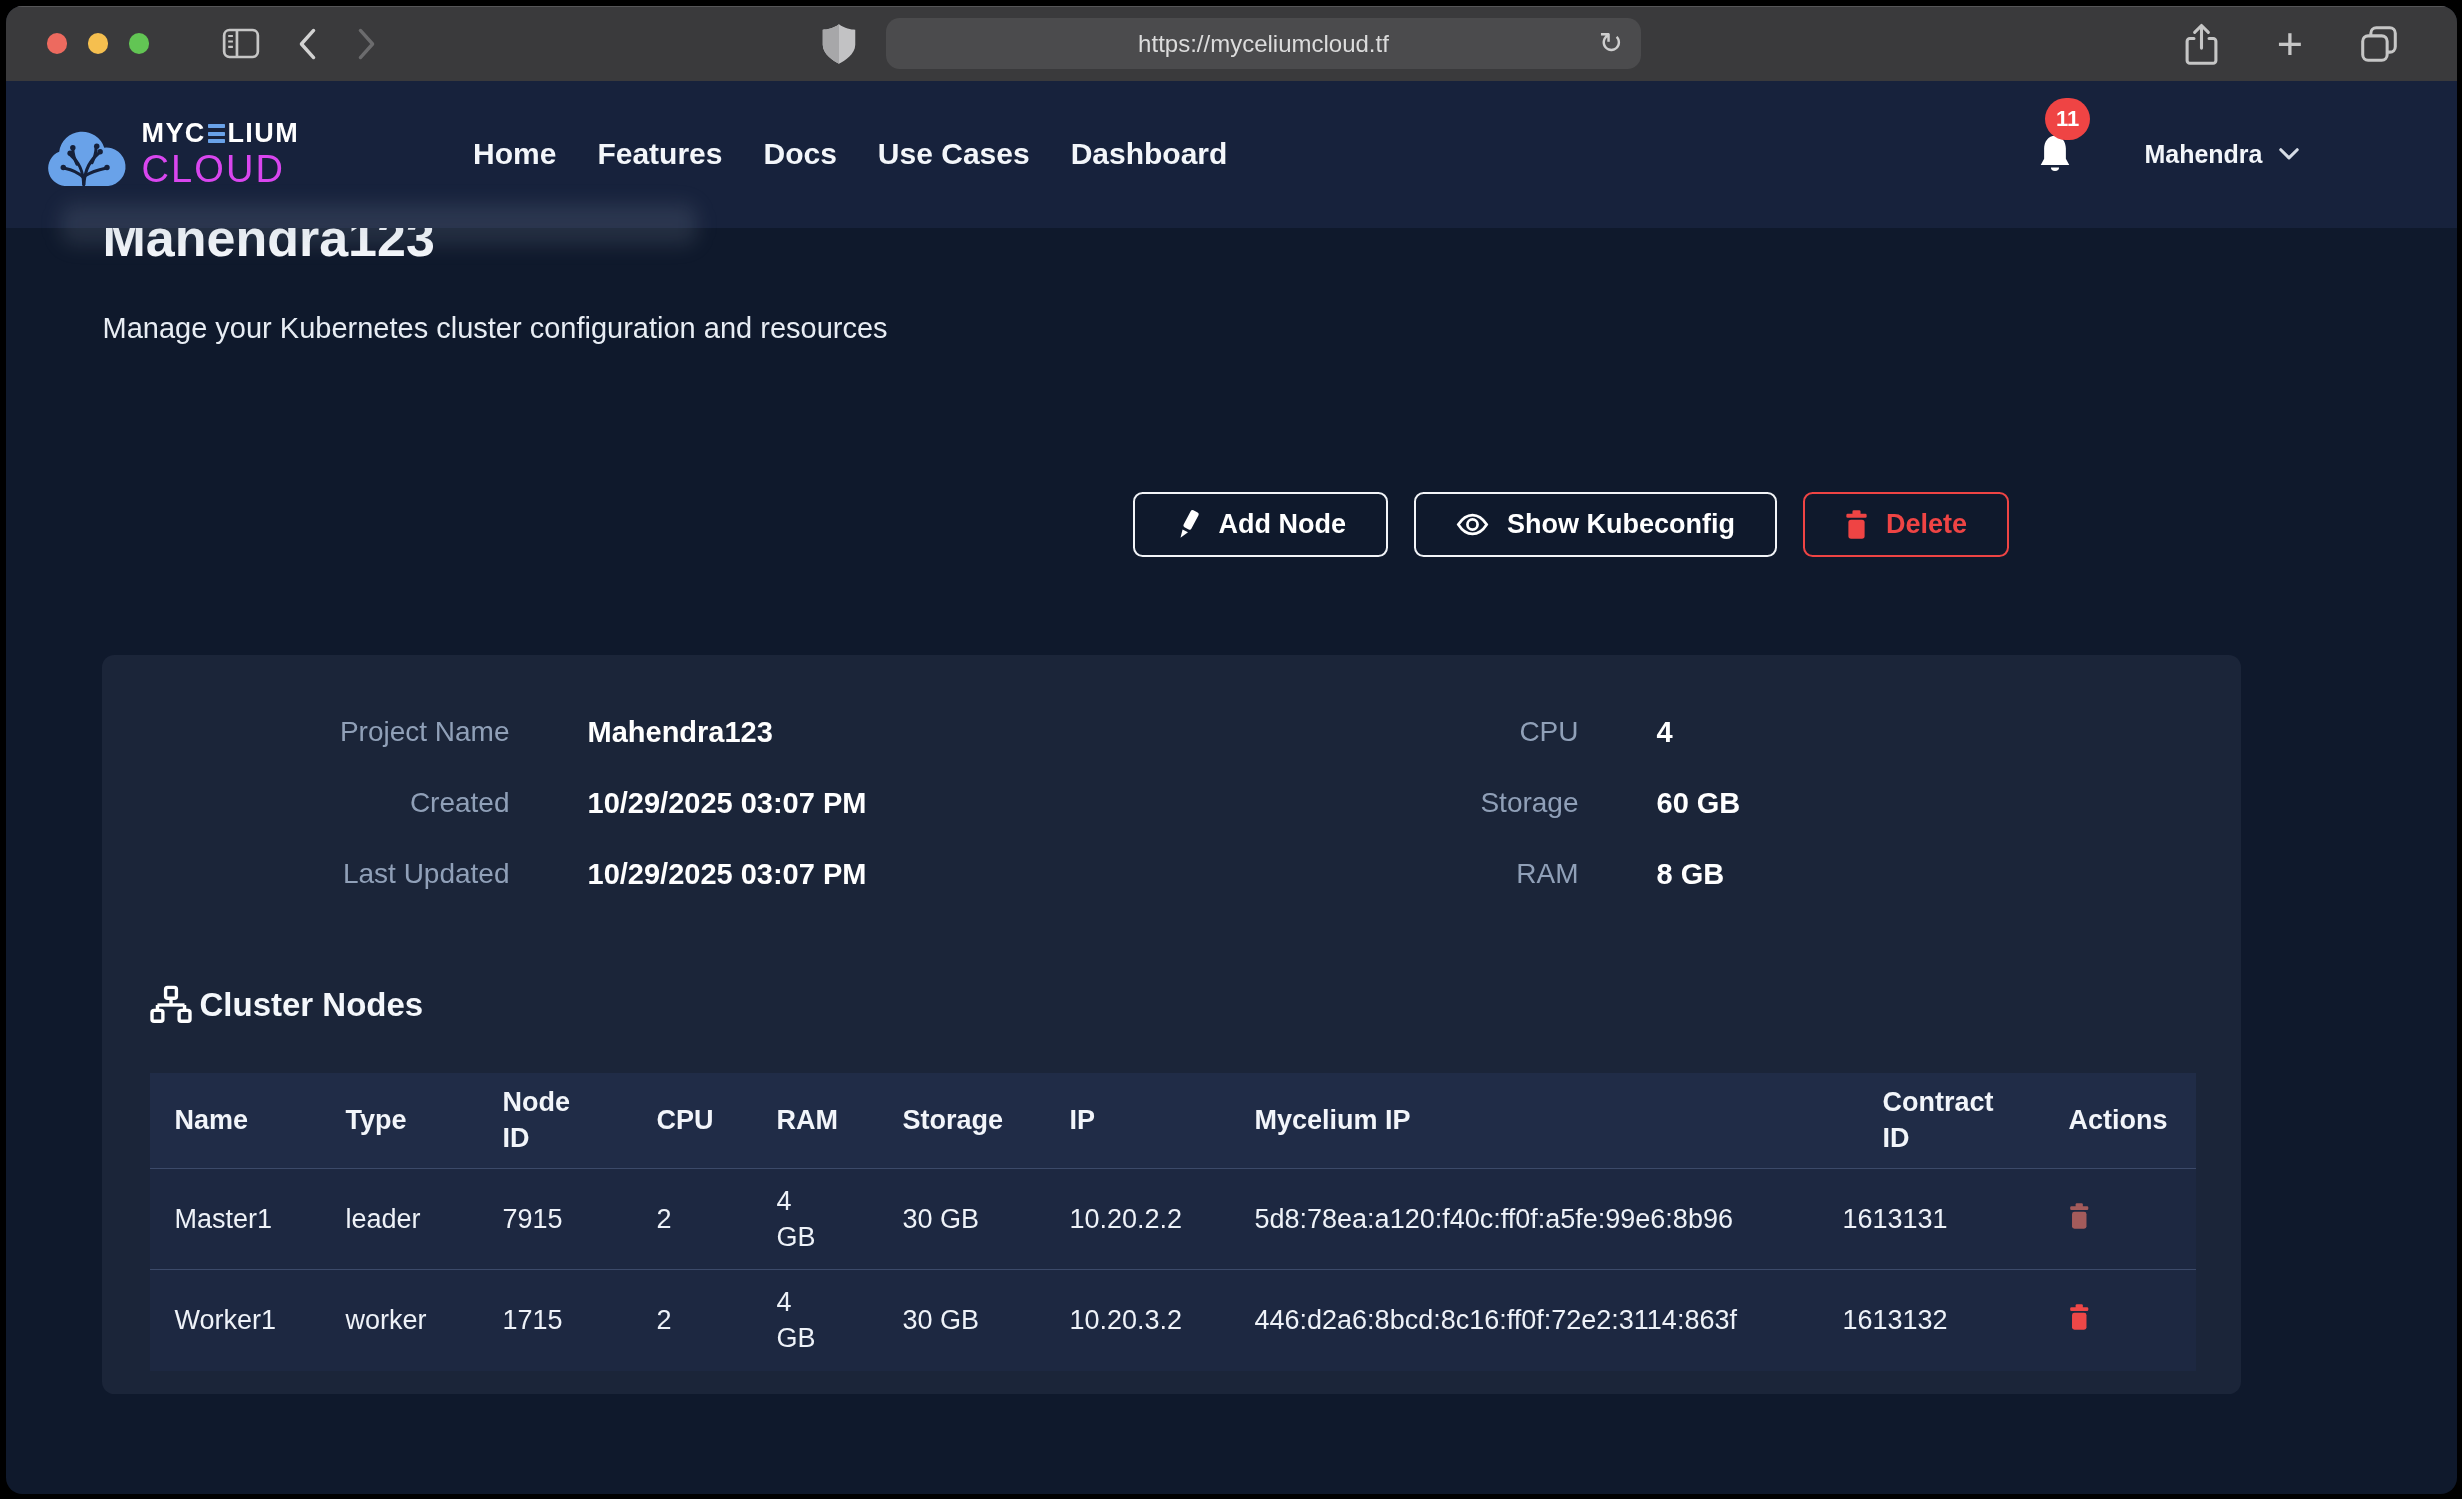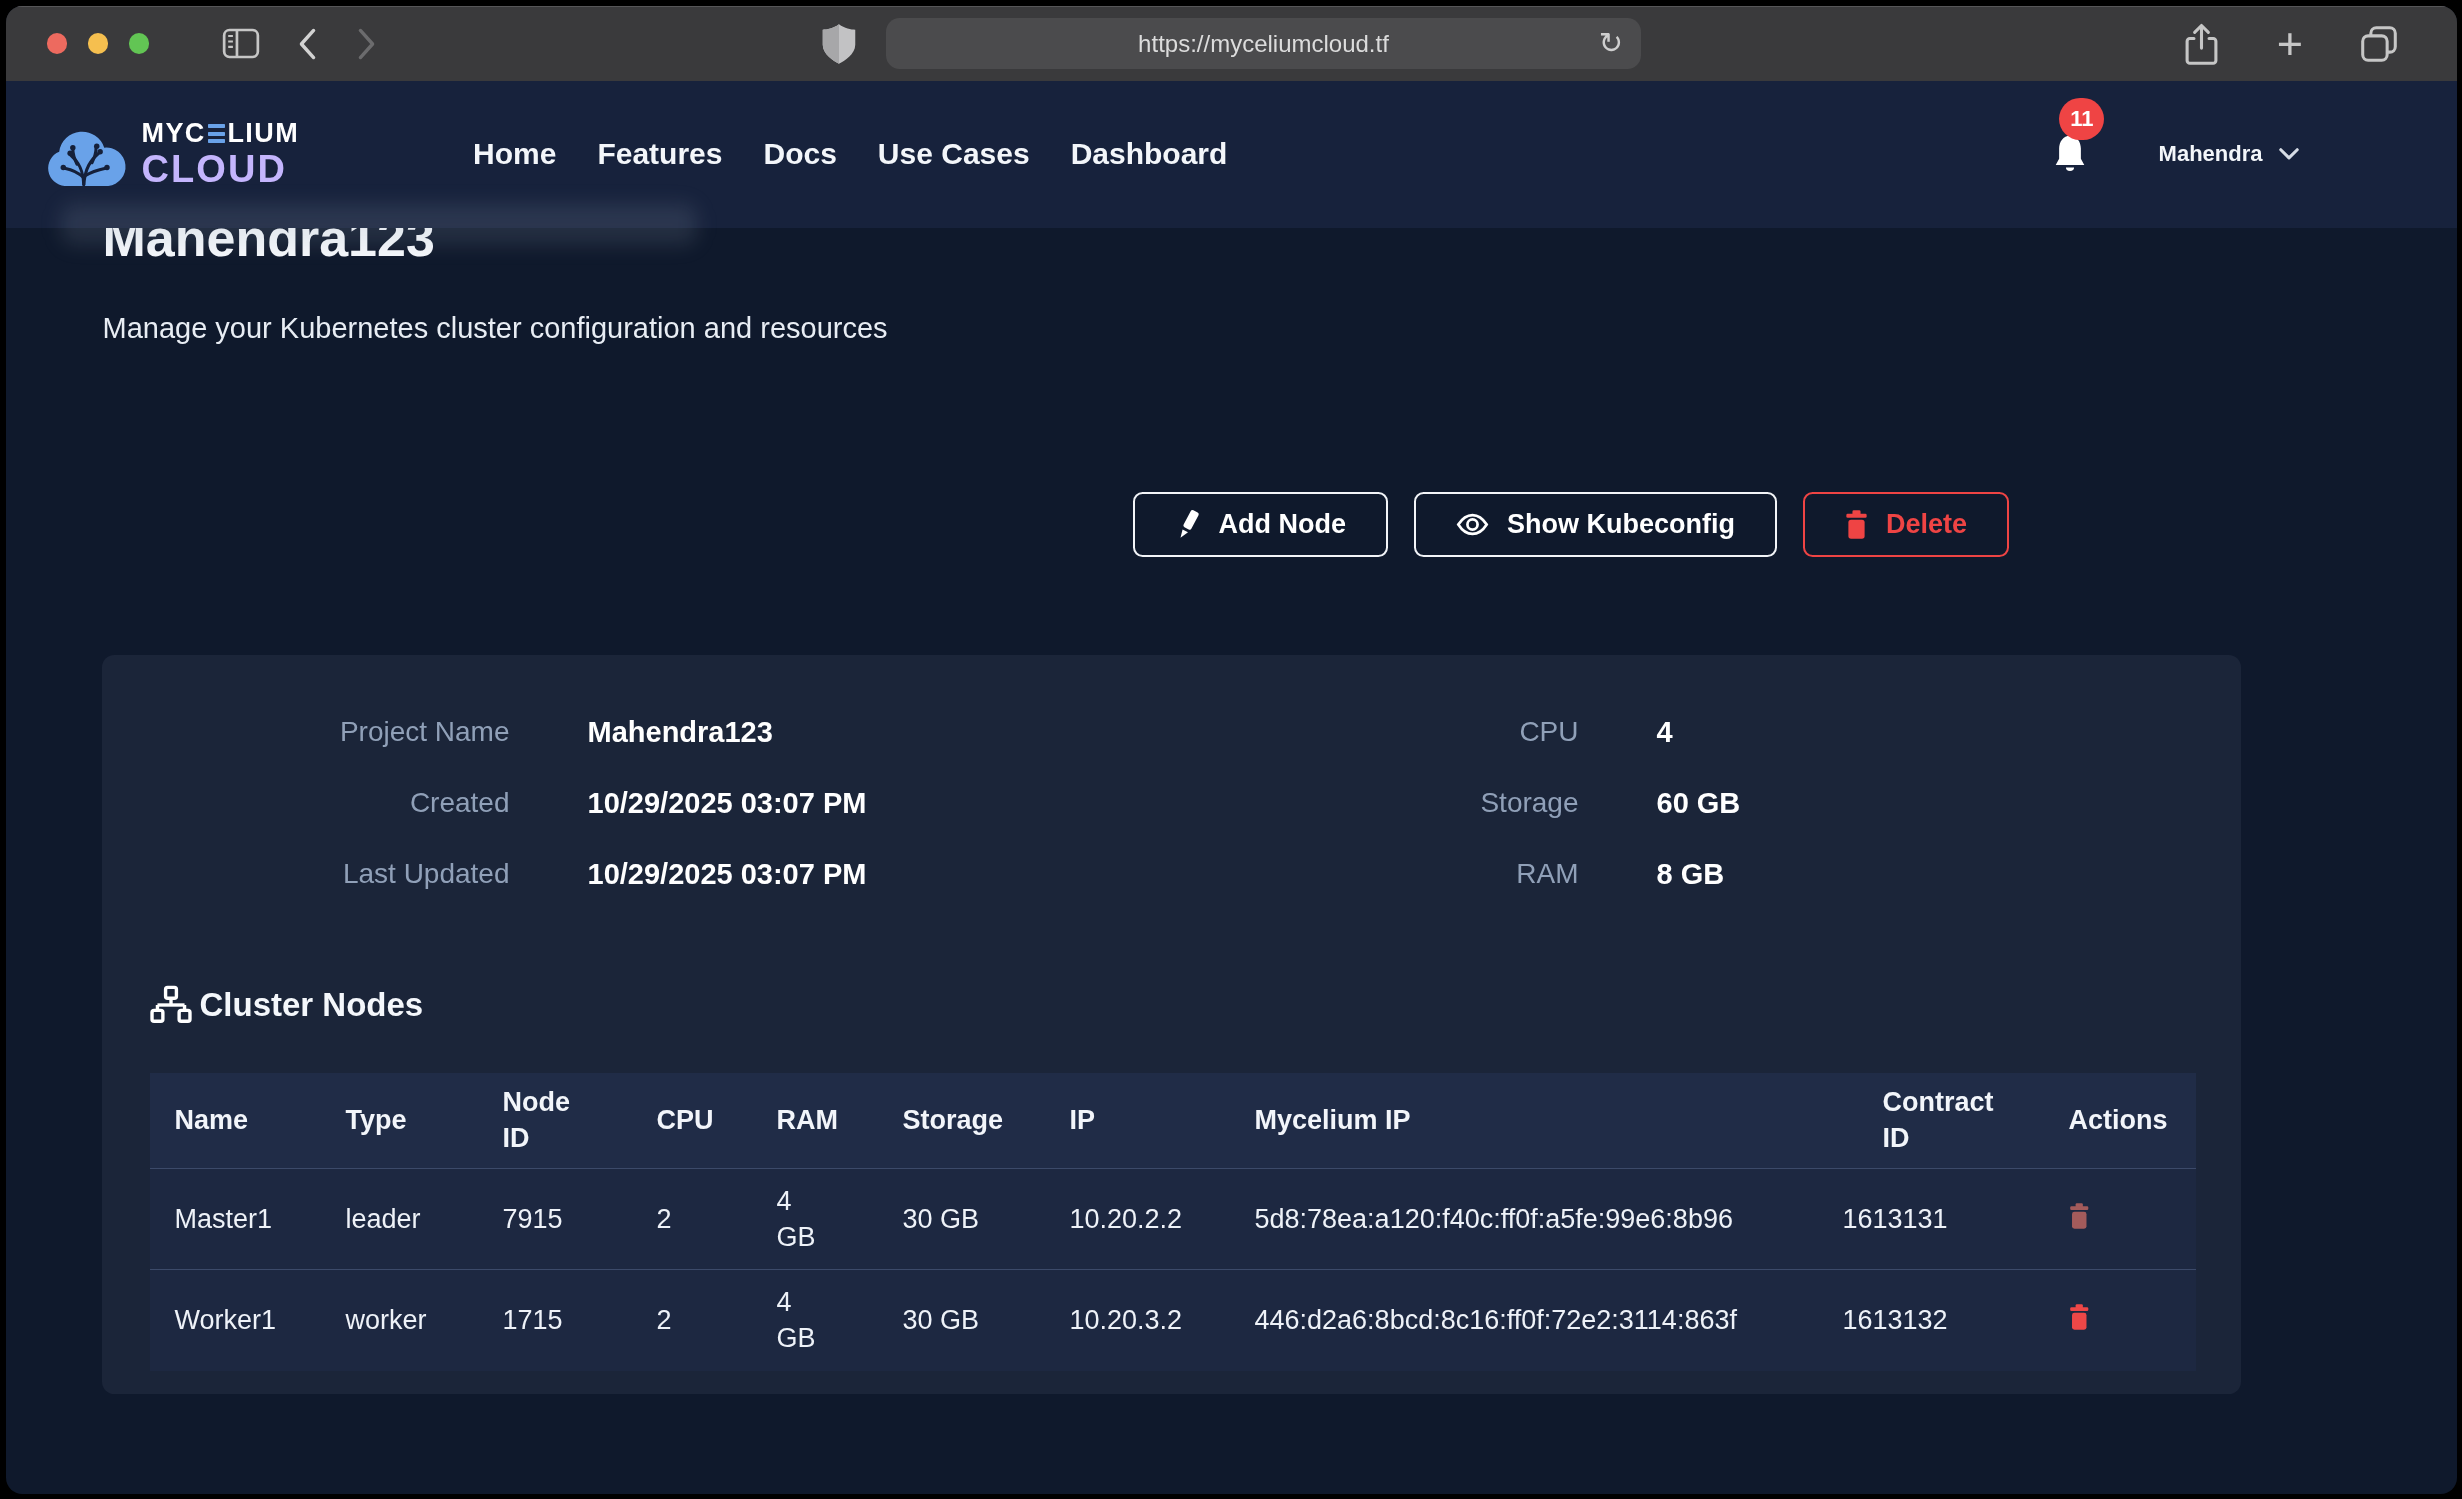--- a/index.html
+++ b/index.html
@@ -34,31 +34,31 @@
   .navbar{
     position:absolute; left:0; top:75px; right:0; height:147px;
     background:#17223c; z-index:5; display:flex; align-items:center;
     padding:0 157px 0 38px;
   }
   .logo{ display:flex; align-items:center; gap:13px; }
   .logo-text{ display:flex; flex-direction:column; line-height:1; }
   .logo-l1{ color:#fff; font-size:27px; font-weight:800; letter-spacing:1.4px; display:flex; align-items:center; }
   .ebars{ display:inline-flex; flex-direction:column; gap:3.4px; margin:0 2.7px; }
   .ebars i{ display:block; width:16.4px; height:4.1px; background:#69a2e9; border-radius:0.7px; }
-  .logo-l2{ color:#c4b5fd; font-size:38px; font-weight:700; letter-spacing:2.1px; margin-top:2.7px; }
+  .logo-l2{ color:#d946ef; font-size:38px; font-weight:400; letter-spacing:2.1px; margin-top:2.7px; }
   .nav-links{ display:flex; gap:41px; margin-left:174px; }
   .nav-link{ color:#f3f6fa; font-size:30px; font-weight:700; cursor:pointer; }
   .nav-right{ margin-left:auto; display:flex; align-items:center; gap:72px; }
   .bellwrap{ position:relative; }
   .badge{
     position:absolute; top:-36px; left:6.8px; min-width:45px; height:42px; padding:0 6.8px;
     background:#ef4444; border-radius:22.6px; color:#fff; font-size:22px; font-weight:700;
     display:flex; align-items:center; justify-content:center;
   }
-  .user{ display:flex; align-items:center; gap:15px; color:#f3f6fa; font-size:22px; font-weight:700; cursor:pointer; }
+  .user{ display:flex; align-items:center; gap:15px; color:#f3f6fa; font-size:25px; font-weight:700; cursor:pointer; }
 
   
   .page-title{
     position:absolute; left:97px; top:200px; z-index:2;
     color:#f4f7fb; font-size:52px; font-weight:800; line-height:1.25;
   }
   .smudge{
     position:absolute; left:55px; top:198px; width:636px; height:41px; z-index:6;
     background:rgba(150,160,180,0.16); filter:blur(9.6px); border-radius:13.7px;
   }

